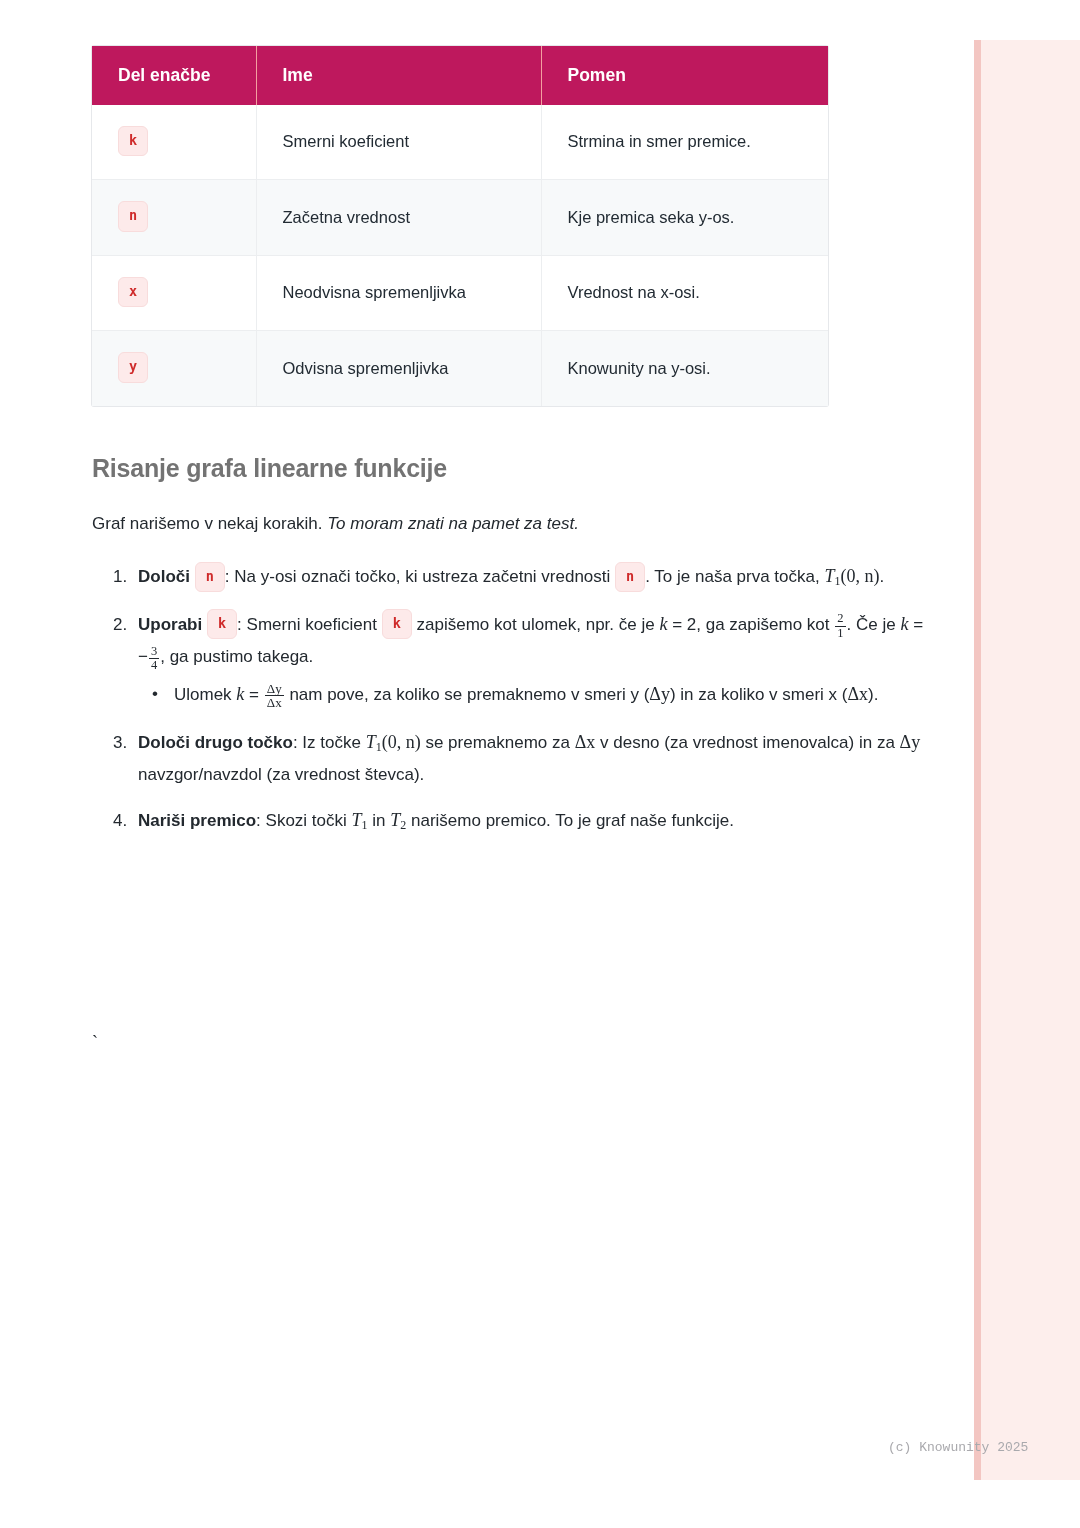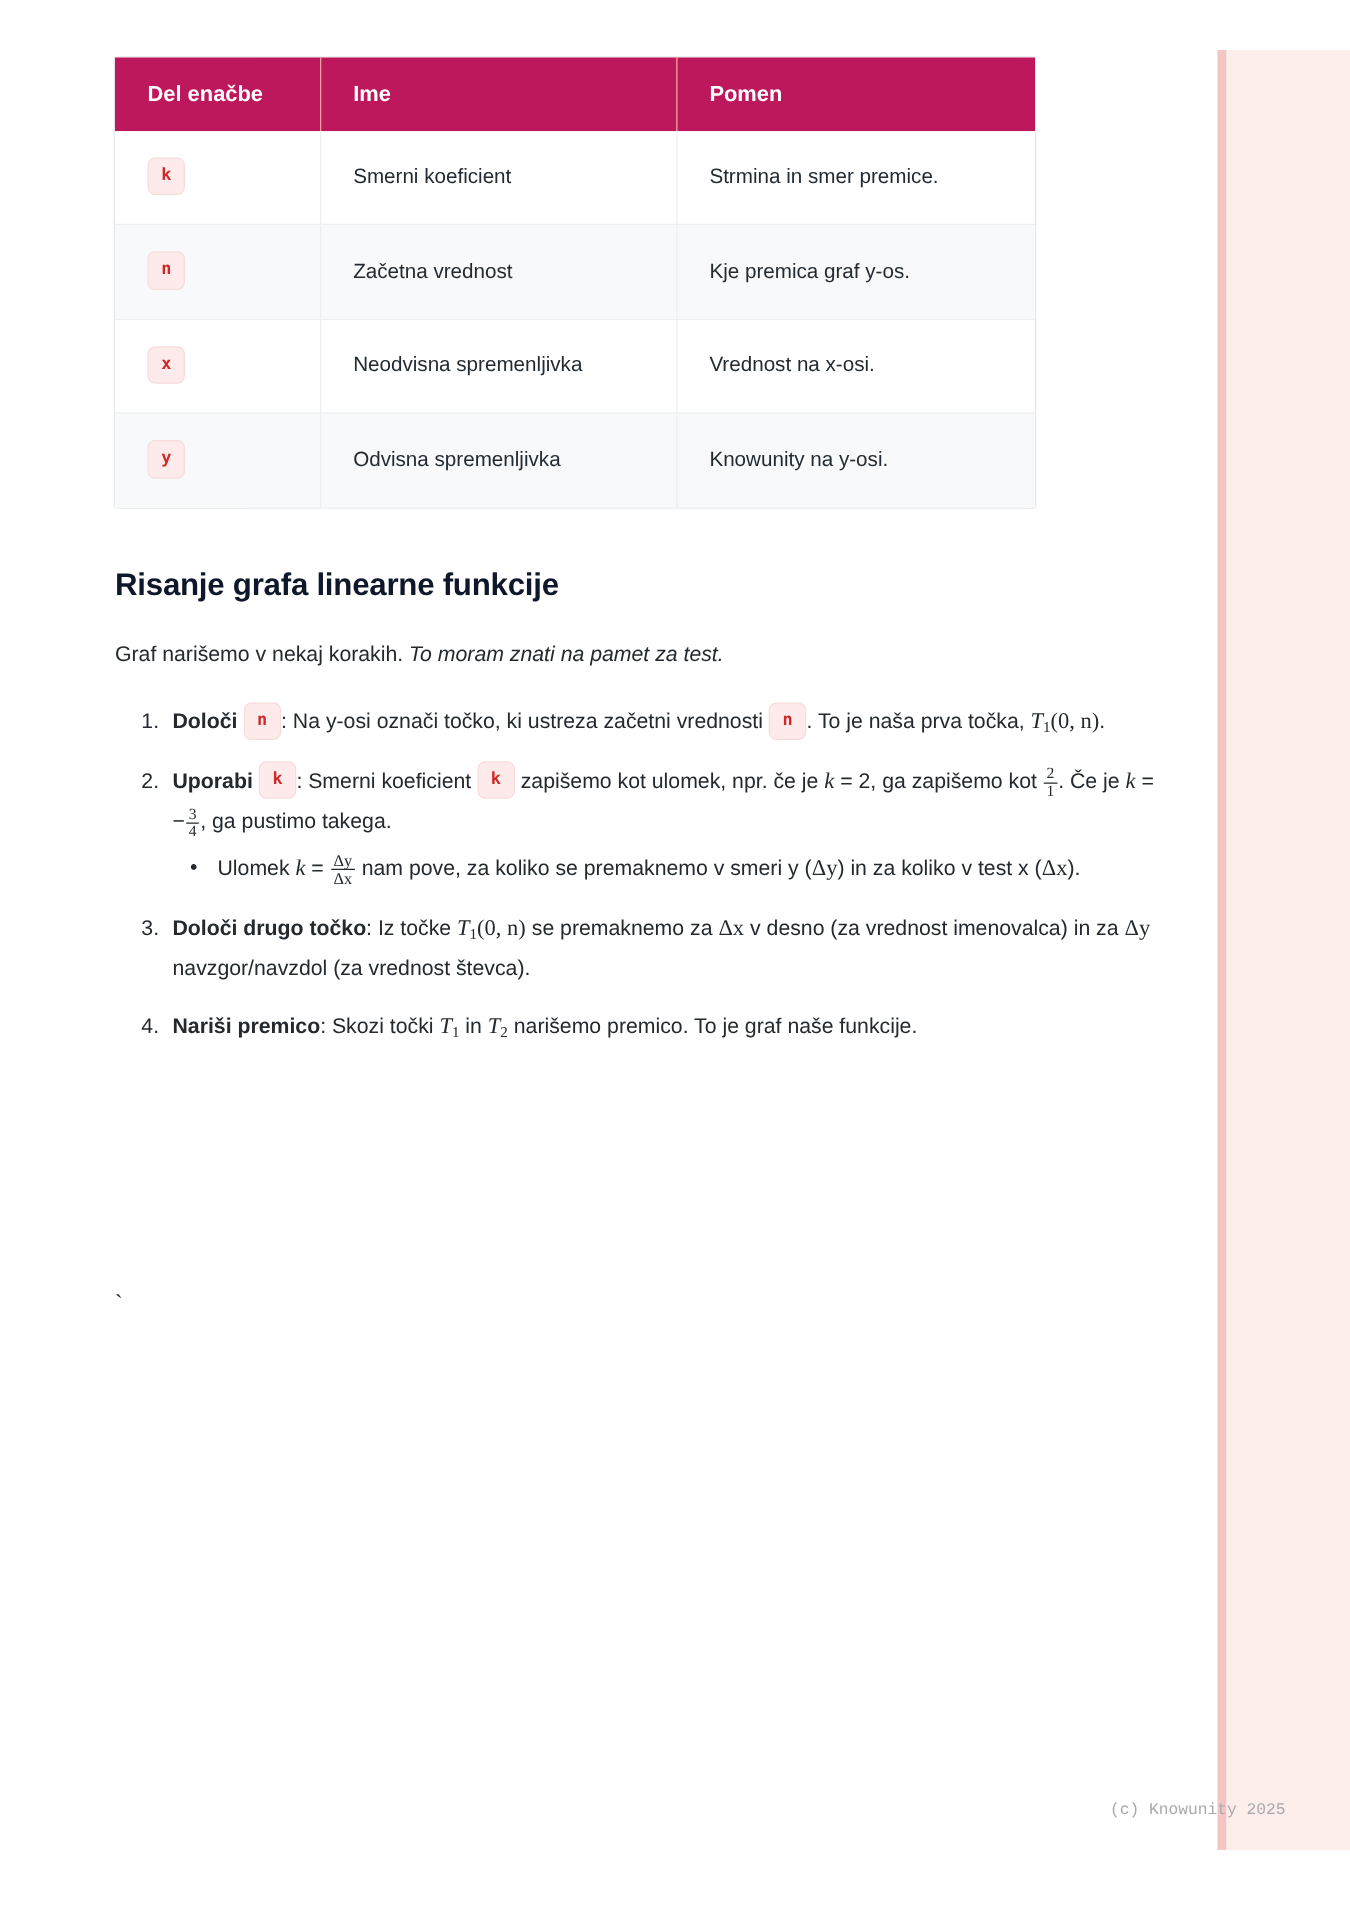--- a/index.html
+++ b/index.html
@@ -93,21 +93,21 @@
     line-height: 1;
     padding: 7px 10px 8px 10px;
     vertical-align: middle;
     position: relative;
     top: -1px;
   }
   .code.sm { padding: 6px 9px 7px 9px; font-size: 13px; }
 
   
   h2.section-title {
-    color: #0f172a;
+    color: #737373;
     font-size: 25px;
     font-weight: bold;
     margin: 48px 0 0 0;
     letter-spacing: -0.2px;
   }
   p.lead {
     font-size: 17px;
     color: #23292f;
     margin: 28px 0 0 0;
     line-height: 1.5;
@@ -218,21 +218,21 @@
     </thead>
     <tbody>
       <tr>
         <td><span class="code">k</span></td>
         <td>Smerni koeficient</td>
         <td>Strmina in smer premice.</td>
       </tr>
       <tr>
         <td><span class="code">n</span></td>
         <td>Začetna vrednost</td>
-        <td>Kje premica graf y-os.</td>
+        <td>Kje premica seka y-os.</td>
       </tr>
       <tr>
         <td><span class="code">x</span></td>
         <td>Neodvisna spremenljivka</td>
         <td>Vrednost na x-osi.</td>
       </tr>
       <tr>
         <td><span class="code">y</span></td>
         <td>Odvisna spremenljivka</td>
         <td>Knowunity na y-osi.</td>
@@ -266,21 +266,21 @@
       <span class="frac"><span class="num">2</span><span class="den">1</span></span><span>. Če je</span>
       <span class="mvar">k</span>
       <span>= −</span><span class="frac"><span class="num">3</span><span class="den">4</span></span><span>, ga pustimo takega.</span>
 
       <ul class="sub">
         <li>
           <span>Ulomek</span>
           <span class="mvar">k</span>
           <span>=</span>
           <span class="frac big"><span class="num">Δy</span><span class="den">Δx</span></span>
-          <span>nam pove, za koliko se premaknemo v smeri y (</span><span class="mrm">Δy</span><span>) in za koliko v test x (</span><span class="mrm">Δx</span><span>).</span>
+          <span>nam pove, za koliko se premaknemo v smeri y (</span><span class="mrm">Δy</span><span>) in za koliko v smeri x (</span><span class="mrm">Δx</span><span>).</span>
         </li>
       </ul>
     </li>
 
     <li>
       <b>Določi drugo točko</b><span>: Iz točke</span>
       <span class="mvar">T</span><span class="msub">1</span><span class="mrm">(0, n)</span>
       <span>se premaknemo za</span>
       <span class="mrm">Δx</span>
       <span>v desno (za vrednost imenovalca) in za</span>

